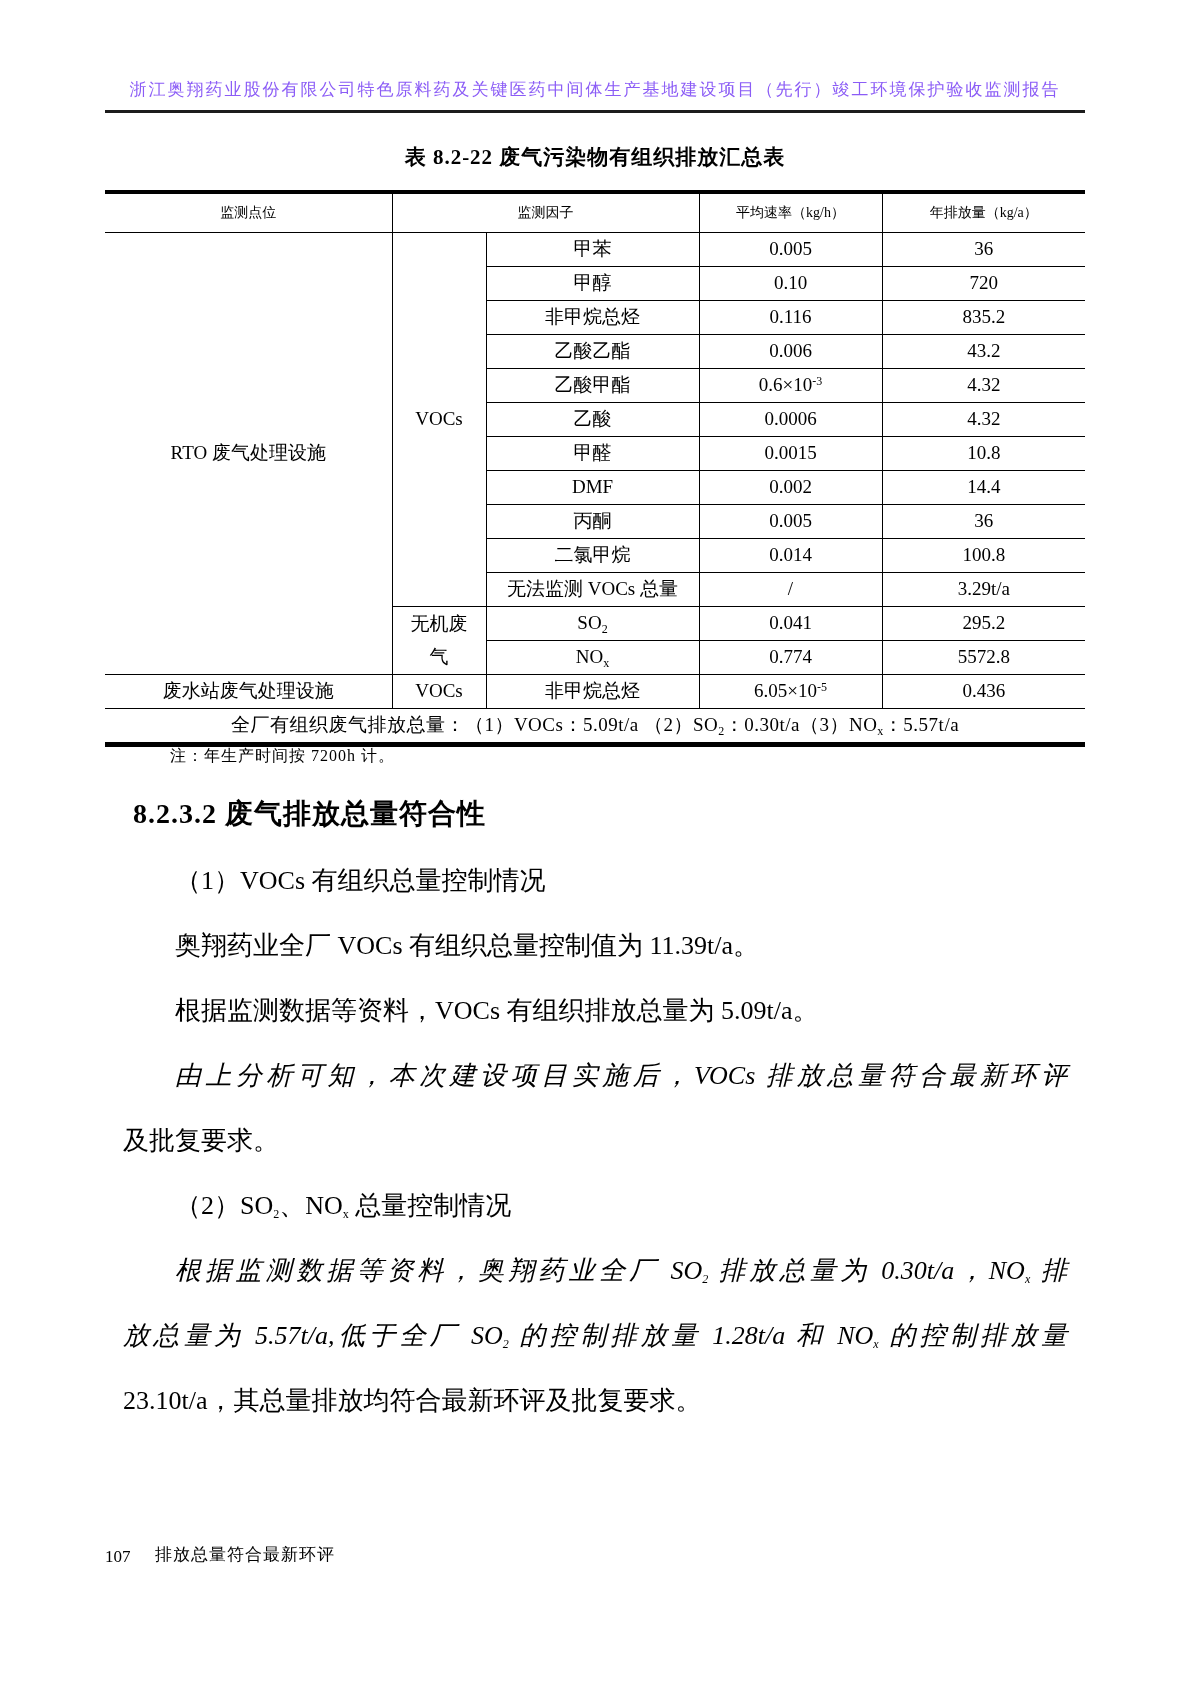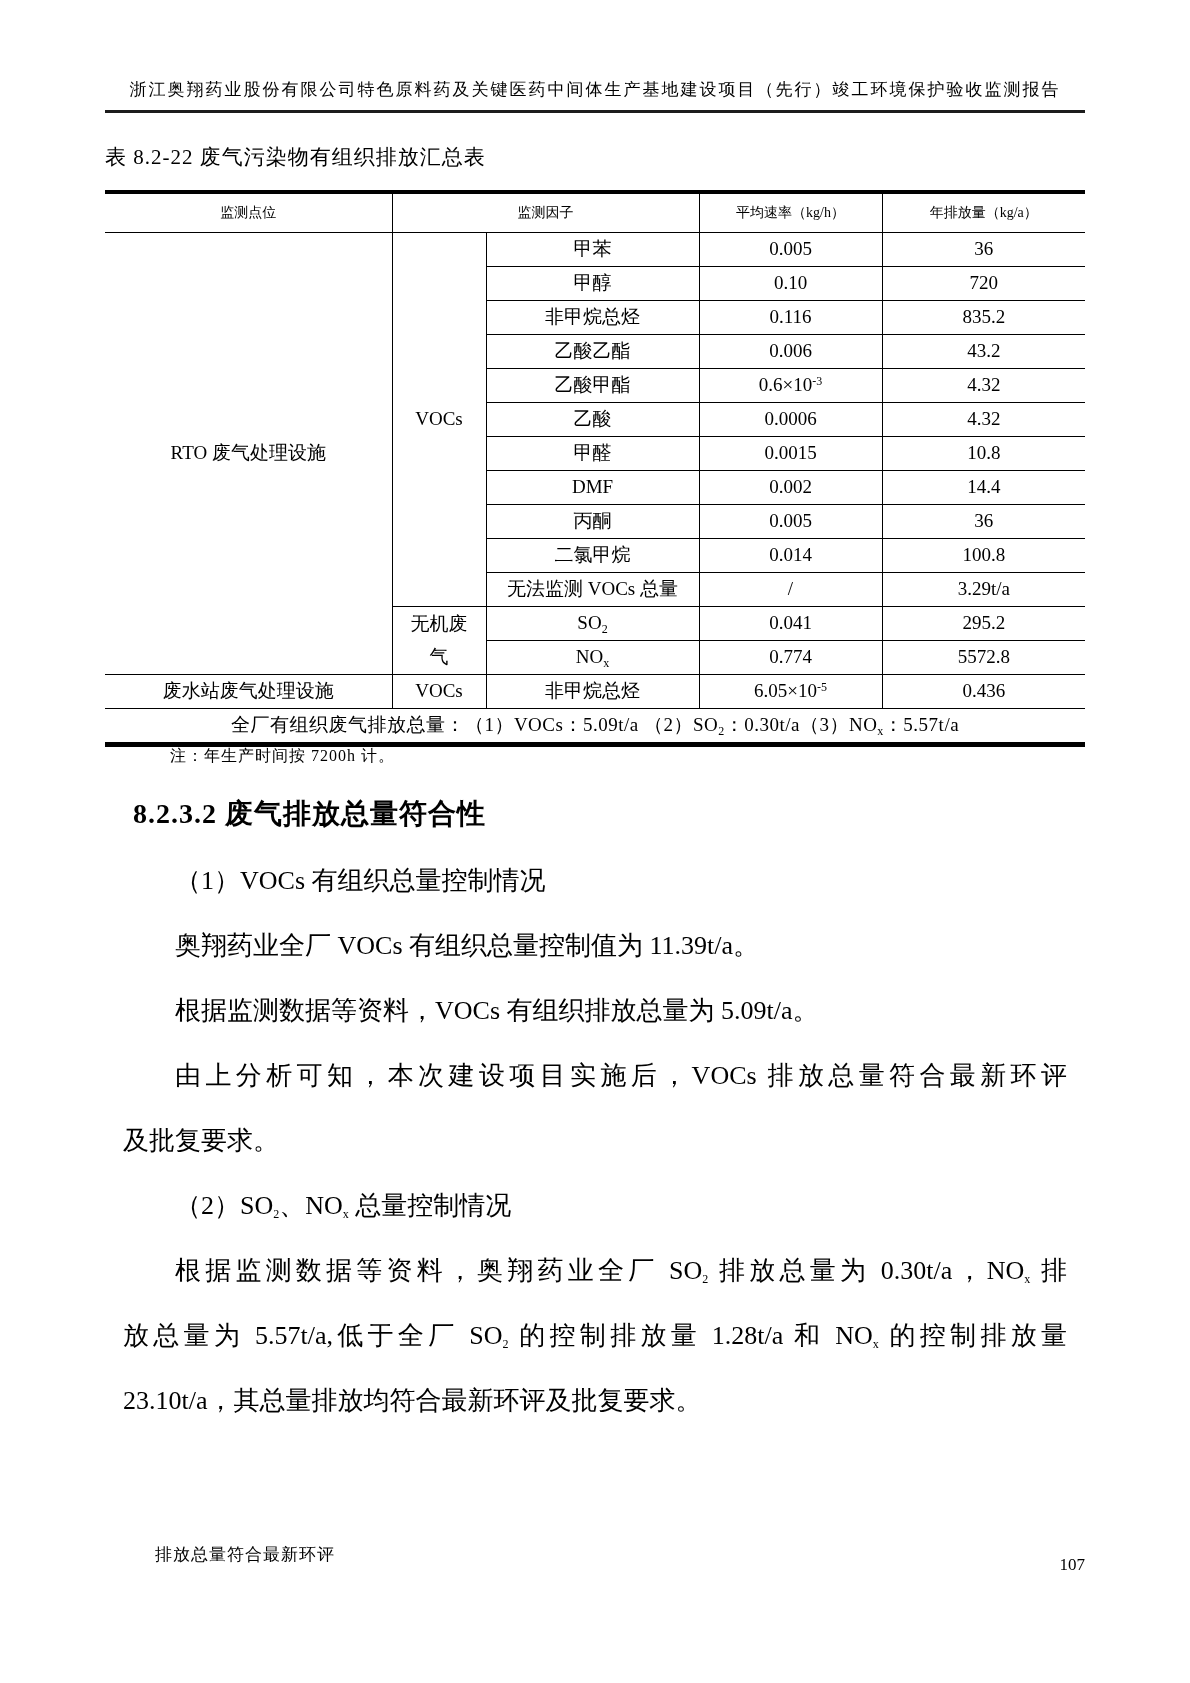--- a/index.html
+++ b/index.html
@@ -2,28 +2,28 @@
 <html><head>
 <meta charset="utf-8">
 <style>
   html,body{margin:0;padding:0;}
   body{
     width:1190px;height:1683px;position:relative;background:#ffffff;
     font-family:"Liberation Serif","DejaVu Serif",serif;color:#000;
   }
   .page-header{
     position:absolute;top:78px;left:105px;width:980px;
-    font-size:17px;letter-spacing:2px;text-align:center;white-space:nowrap;color:#000000;
+    font-size:17px;letter-spacing:2px;text-align:center;white-space:nowrap;color:#8b5cf6;
   }
   .header-rule{
     position:absolute;top:110px;left:105px;width:980px;height:3px;background:#1c1c1c;
   }
   .table-title{
     position:absolute;top:143px;left:105px;width:980px;
-    font-size:21px;font-weight:normal;letter-spacing:1px;
+    text-align:center;font-size:21px;font-weight:bold;letter-spacing:1px;
   }
   table.emissions{
     position:absolute;top:190px;left:105px;width:980px;
     border-collapse:collapse;table-layout:fixed;
     border-top:4px solid #000;border-bottom:5px solid #000;
     font-size:19px;
   }
   table.emissions th,table.emissions td{
     border:1px solid #000;text-align:center;vertical-align:middle;
     padding:0 2px;font-weight:normal;overflow:hidden;
@@ -41,26 +41,26 @@
   }
   .section-heading{
     position:absolute;top:795px;left:133px;
     font-size:28px;font-weight:bold;letter-spacing:1px;
   }
   .body-text{
     position:absolute;top:848px;left:123px;width:944px;font-size:26px;
   }
   .line{height:65px;line-height:65px;white-space:nowrap;}
   .indent{text-indent:52px;}
-  .justify-full{text-align:justify;text-align-last:justify;white-space:normal;}
+  .justify-full{text-align:justify;text-align-last:justify;white-space:normal;font-style:italic;}
   .footer{
     position:absolute;top:1543px;left:105px;width:980px;height:30px;font-size:17px;
   }
   .footer-left{position:absolute;left:50px;top:0;letter-spacing:1px;}
-  .footer-page{position:absolute;left:0;top:12px;width:100%;text-align:right;}
+  .footer-page{position:absolute;left:0;top:4px;width:100%;text-align:left;}
 </style>
 </head>
 <body>
 
 <div class="page-header">浙江奥翔药业股份有限公司特色原料药及关键医药中间体生产基地建设项目（先行）竣工环境保护验收监测报告</div>
 <div class="header-rule"></div>
 
 <div class="table-title">表 8.2-22 废气污染物有组织排放汇总表</div>
 
 <table class="emissions">

